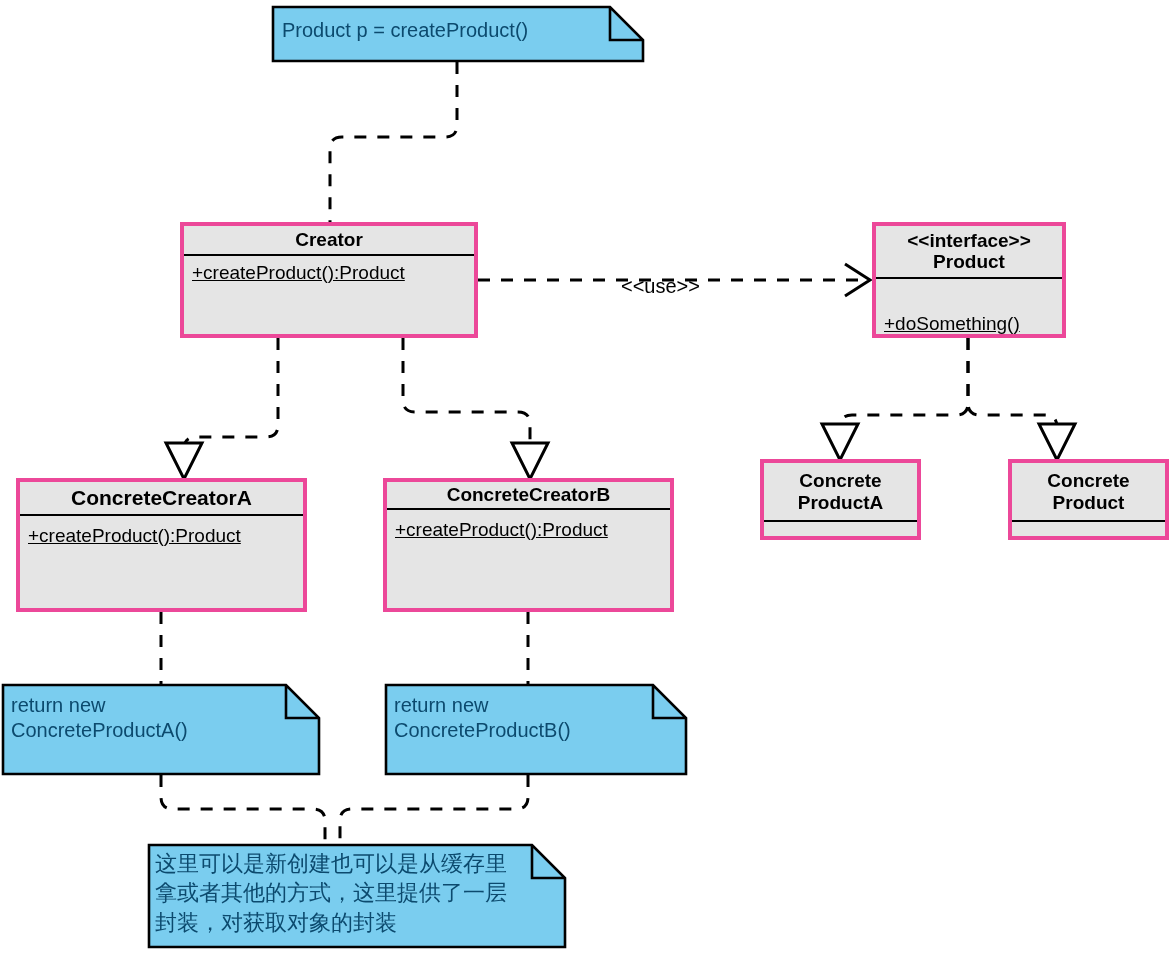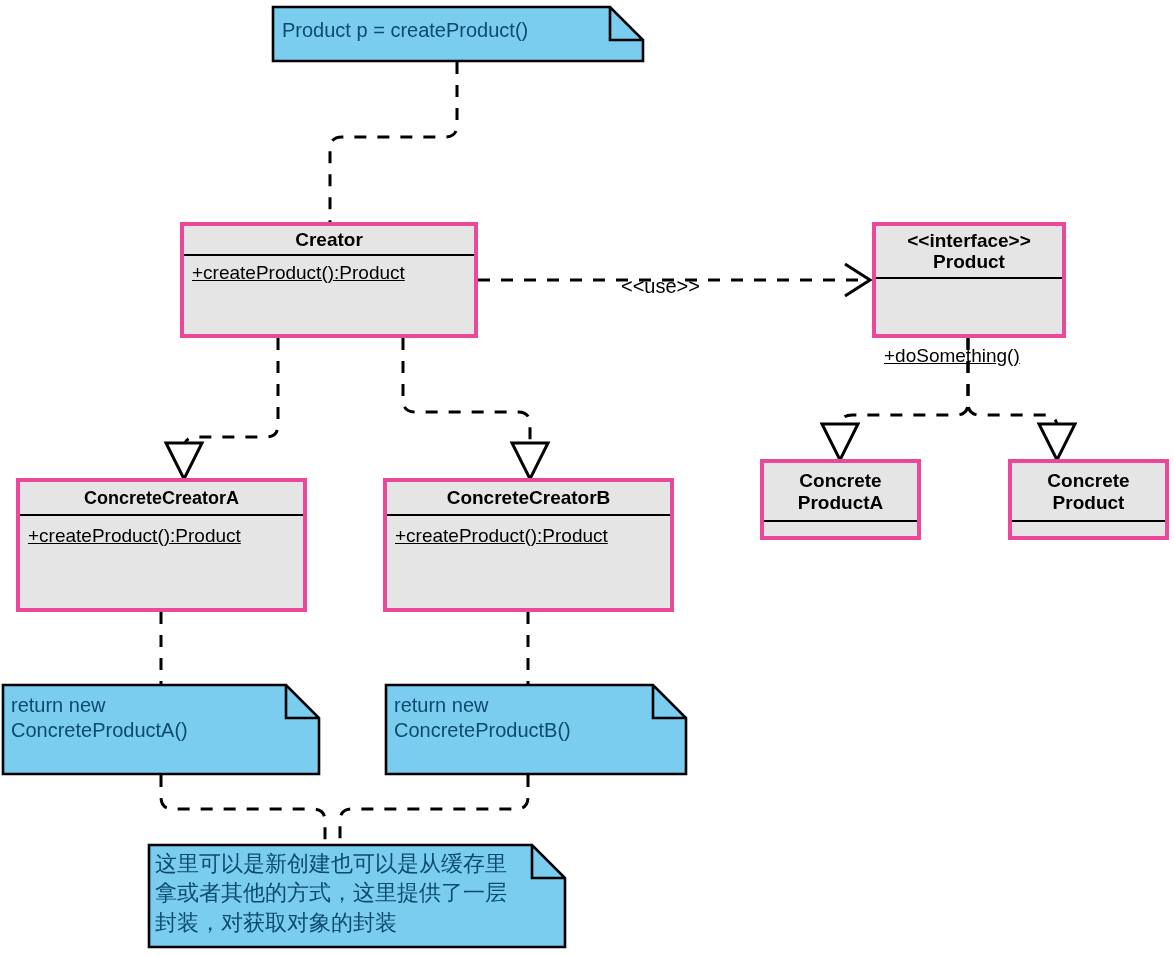--- a/index.html
+++ b/index.html
@@ -155,41 +155,41 @@
 
   <div class="uml-class" style="left:180px; top:222px; width:298px; height:116px; font-size:19px;">
     <div class="compartment-name" style="height:30px; font-size:19px;">
       <span>Creator</span>
     </div>
     <div class="compartment-members">
       <div class="member">+createProduct():Product</div>
     </div>
   </div>
 
-  <div class="uml-class" style="left:872px; top:222px; width:194px; height:116px; font-size:19px;gap:32px;">
+  <div class="uml-class" style="left:872px; top:222px; width:194px; height:116px; font-size:19px;">
     <div class="compartment-name" style="height:58px; font-size:19px;">
       <span>&lt;&lt;interface&gt;&gt;</span>
       <span>Product</span>
     </div>
     <div class="compartment-members" style="padding-top:8px;margin-top:26px;">
       <div class="member">+doSomething()</div>
     </div>
   </div>
 
   <div class="uml-class" style="left:16px; top:478px; width:291px; height:134px; font-size:19px;">
-    <div class="compartment-name" style="height:34px; font-size:18px;justify-content:center;">
+    <div class="compartment-name" style="height:34px; font-size:21px;justify-content:center;">
       <span>ConcreteCreatorA</span>
     </div>
     <div class="compartment-members" style="padding-top:9px;">
       <div class="member">+createProduct():Product</div>
     </div>
   </div>
 
   <div class="uml-class" style="left:383px; top:478px; width:291px; height:134px; font-size:19px;">
-    <div class="compartment-name" style="height:34px; font-size:19px;">
+    <div class="compartment-name" style="height:28px; font-size:19px;">
       <span>ConcreteCreatorB</span>
     </div>
     <div class="compartment-members" style="padding-top:9px;">
       <div class="member">+createProduct():Product</div>
     </div>
   </div>
 
   <div class="uml-class" style="left:760px; top:459px; width:161px; height:81px; font-size:19px;">
     <div class="compartment-name" style="height:59px; font-size:19px;">
       <span>Concrete</span>

